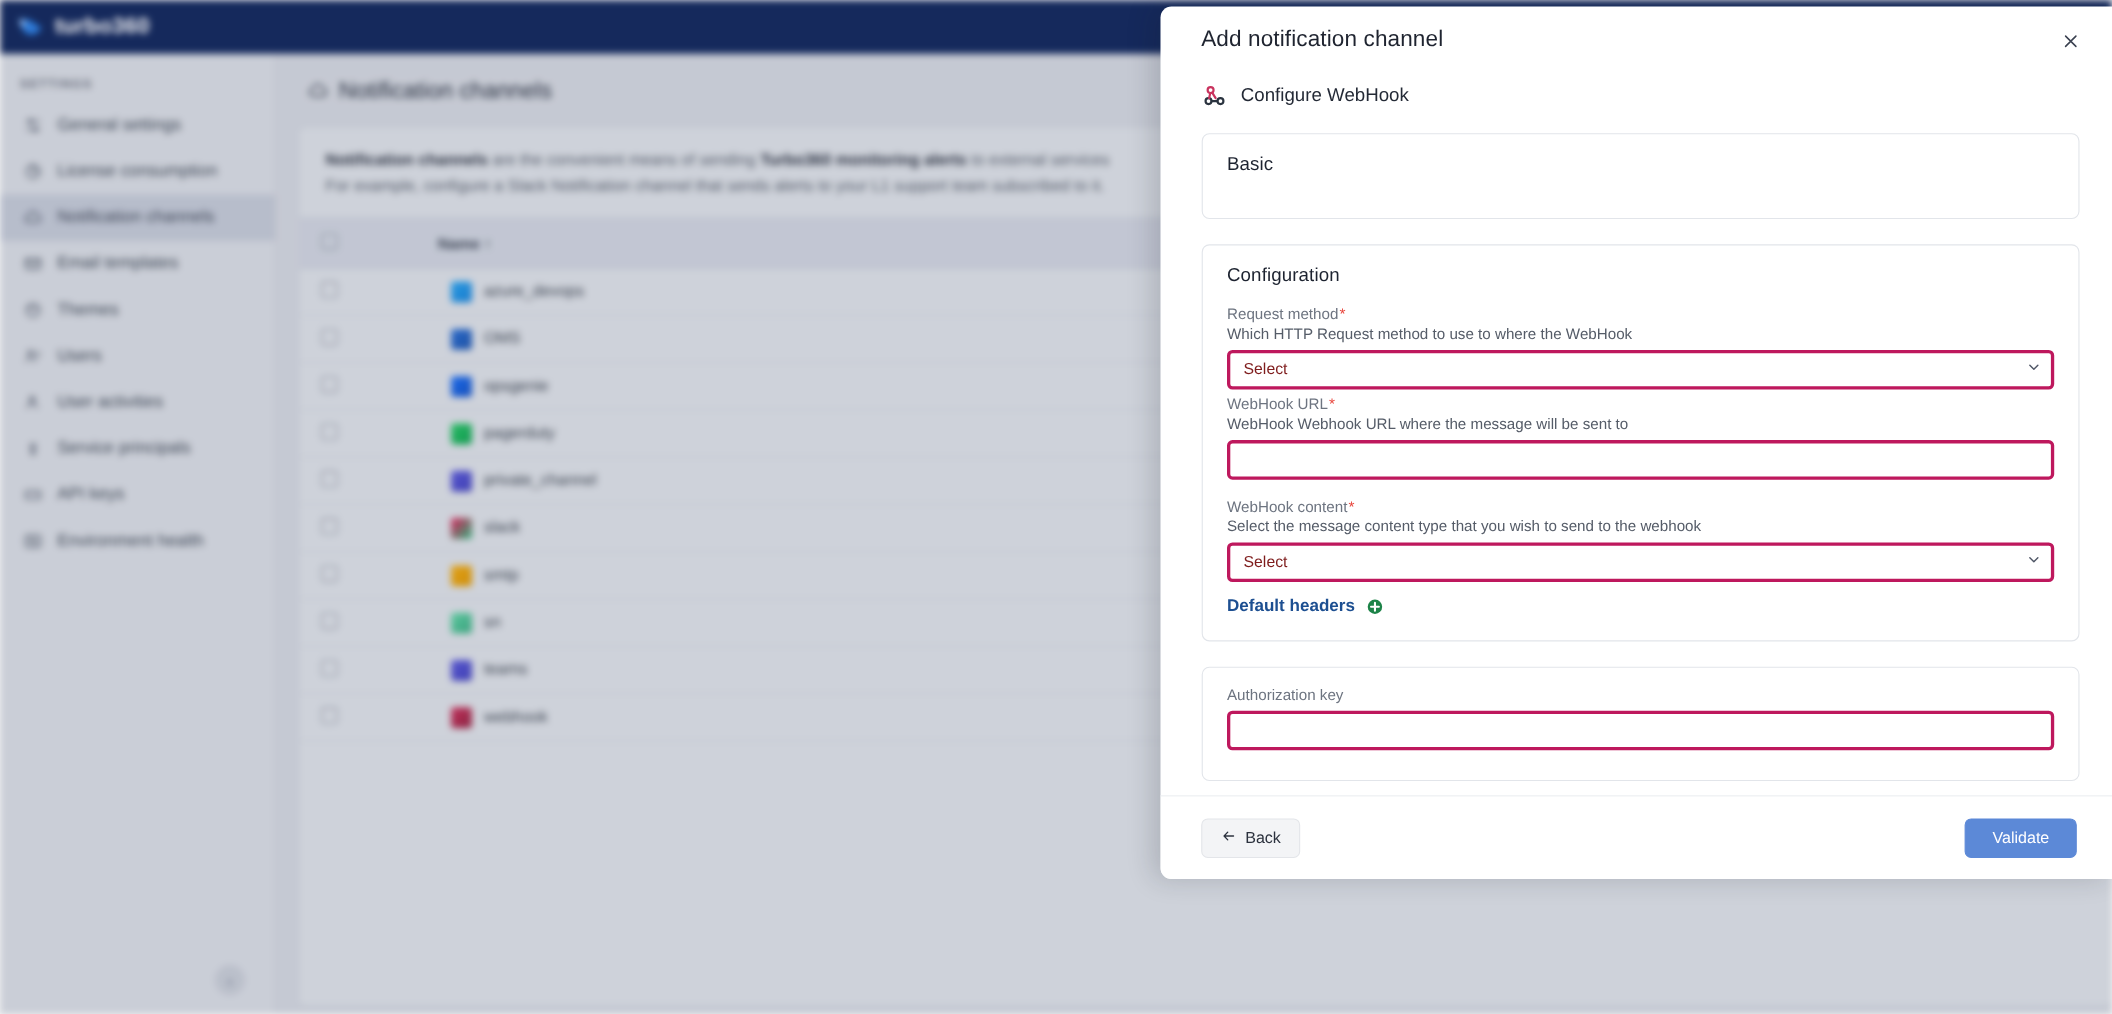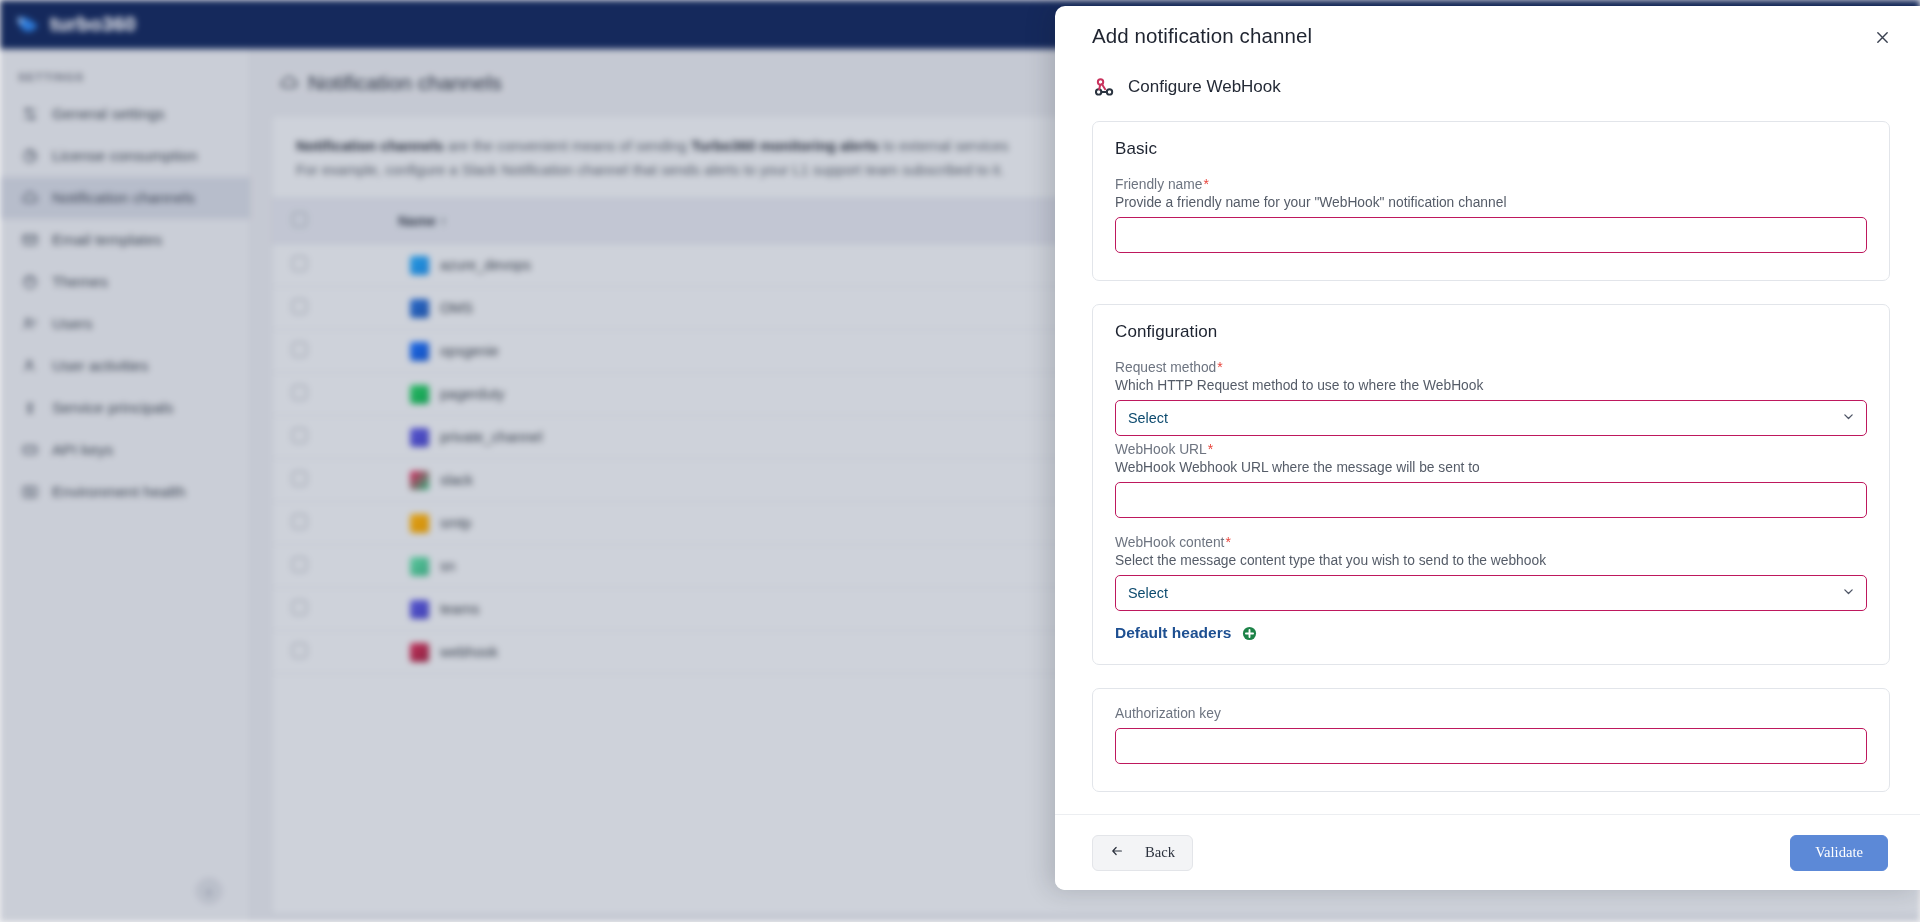--- a/index.html
+++ b/index.html
@@ -130,21 +130,21 @@
   .ch-ico { width: 19px; height: 19px; flex: 0 0 19px; border-radius: 3px; }
 
   
   #modal-overlay {
     position: absolute; inset: 0;
     background: rgba(30,36,50,0.04);
   }
   #modal {
     position: absolute;
     left: 1055px; top: 6px;
-    width: 865px; height: 884px;
+    width: 865px; height: 793px;
     background: #ffffff;
     border-radius: 10px 0 0 10px;
     box-shadow: -6px 0 24px rgba(20,26,40,0.18);
     display: flex;
     flex-direction: column;
     overflow: hidden;
   }
 
   .modal-head { padding: 18px 30px 0 37px; flex: 0 0 auto; position: relative; }
   .modal-title { font-size: 20.5px; color: #1f2430; font-weight: normal; letter-spacing: .1px; }
@@ -181,25 +181,25 @@
   .card-title { font-size: 17px; color: #1d2330; margin-bottom: 17px; letter-spacing: .1px; }
 
   .field { margin-bottom: 5px; }
   .field-label { font-size: 13.8px; color: #6d7480; }
   .req-star { color: #e8453c; font-size: 14px; margin-left: 1px; }
   .field-help { font-size: 13.8px; color: #555c68; margin-top: 3px; margin-bottom: 7px; }
 
   .txt-input, .sel-input {
     width: 100%;
     height: 36px;
-    border: 1px solid #be185d;
+    border: 3px solid #be185d;
     border-radius: 5px;
     background: #fff;
     font-size: 14.4px;
-    color: #0c4a6e;
+    color: #7f1d1d;
     padding: 0 12px;
     font-family: "Liberation Sans", sans-serif;
     outline: none;
   }
   .sel-wrap { position: relative; }
   .sel-input { appearance: none; -webkit-appearance: none; padding-right: 32px; cursor: pointer; }
   .sel-caret {
     position: absolute; right: 12px; top: 50%; transform: translateY(-50%);
     pointer-events: none; color: #4f5666;
   }
@@ -215,24 +215,24 @@
     border-top: 1px solid #eceef1;
     display: flex;
     align-items: center;
     justify-content: space-between;
     padding: 0 32px 0 37px;
     background: #fff;
   }
   .btn {
     border-radius: 6px;
     font-size: 14.6px;
-    font-family: Liberation Serif, serif;
+    font-family: Liberation Sans, sans-serif;
     cursor: pointer;
     border: 1px solid transparent;
-    display: inline-flex; align-items: center; gap: 21px;
+    display: inline-flex; align-items: center; gap: 8px;
     height: 36px; padding: 0 17px;
   }
   .btn-back { background: #f3f4f6; border-color: #e3e5e9; color: #2c323e; }
   .btn-validate { background: #4f7fd4; color: #ffffff; border-color: #4f7fd4; padding: 0 24px; opacity: .92; }
 </style>
 </head>
 <body>
 
 <div id="app-background">
   <div class="app-shell">
@@ -501,27 +501,20 @@
         </svg>
       </span>
       <span>Configure WebHook</span>
     </div>
   </div>
 
   <div class="modal-body">
 
     <div class="card">
       <div class="card-title">Basic</div>
-      <div class="field">
-        <div class="field-label">
-          <span>Friendly name</span><span class="req-star">*</span>
-        </div>
-        <div class="field-help">Provide a friendly name for your "WebHook" notification channel</div>
-        <input class="txt-input" type="text" value="" style="">
-      </div>
     </div>
 
     <div class="card">
       <div class="card-title">Configuration</div>
 
       <div class="field">
         <div class="field-label">
           <span>Request method</span><span class="req-star">*</span>
         </div>
         <div class="field-help">Which HTTP Request method to use to where the WebHook</div>

